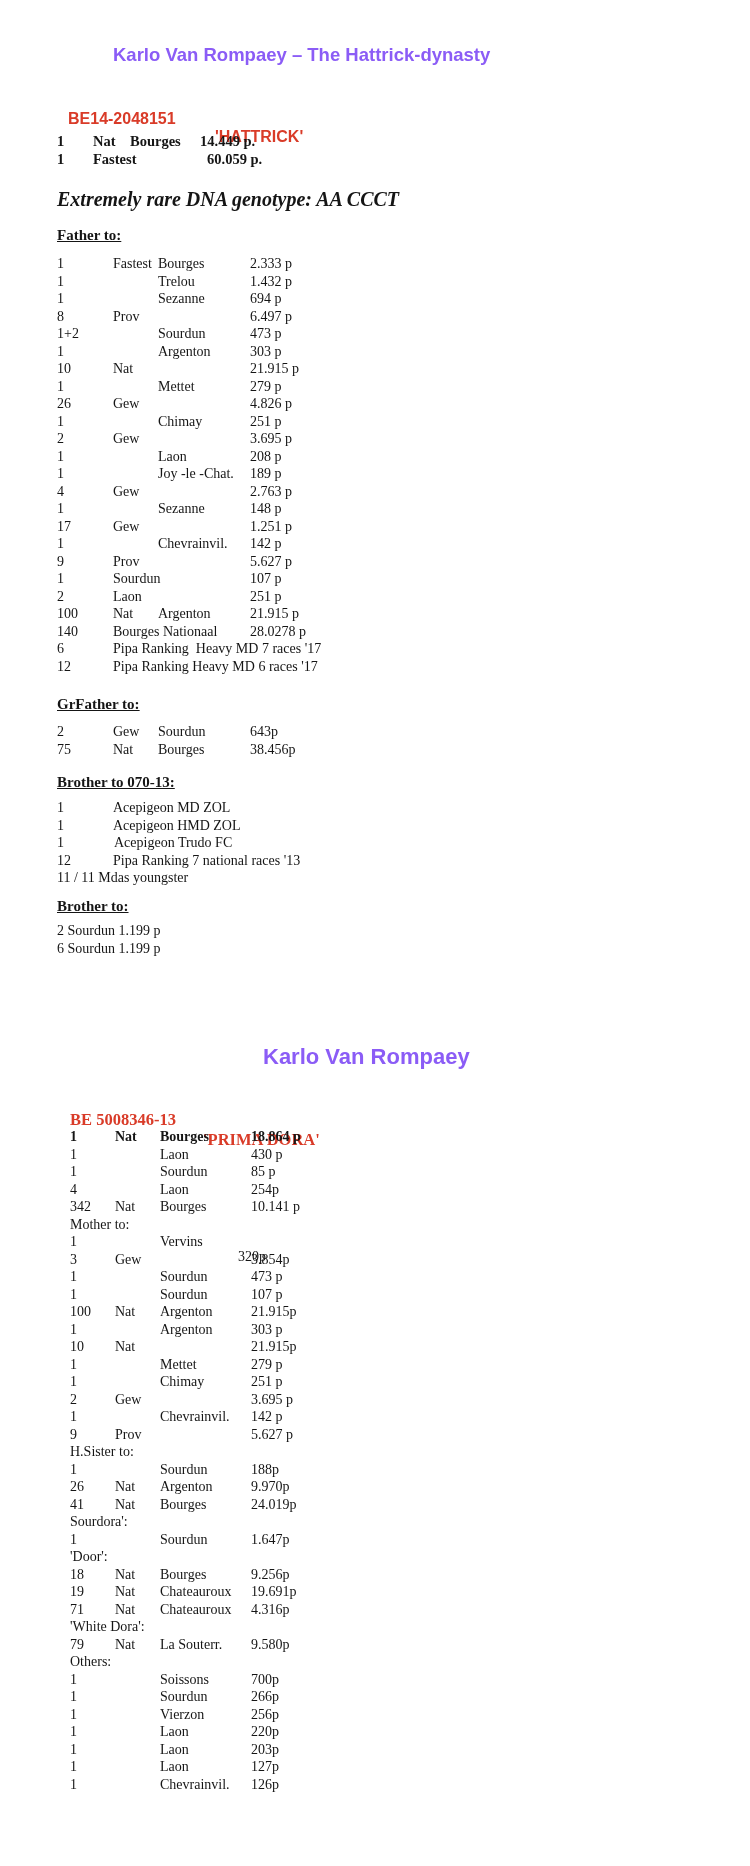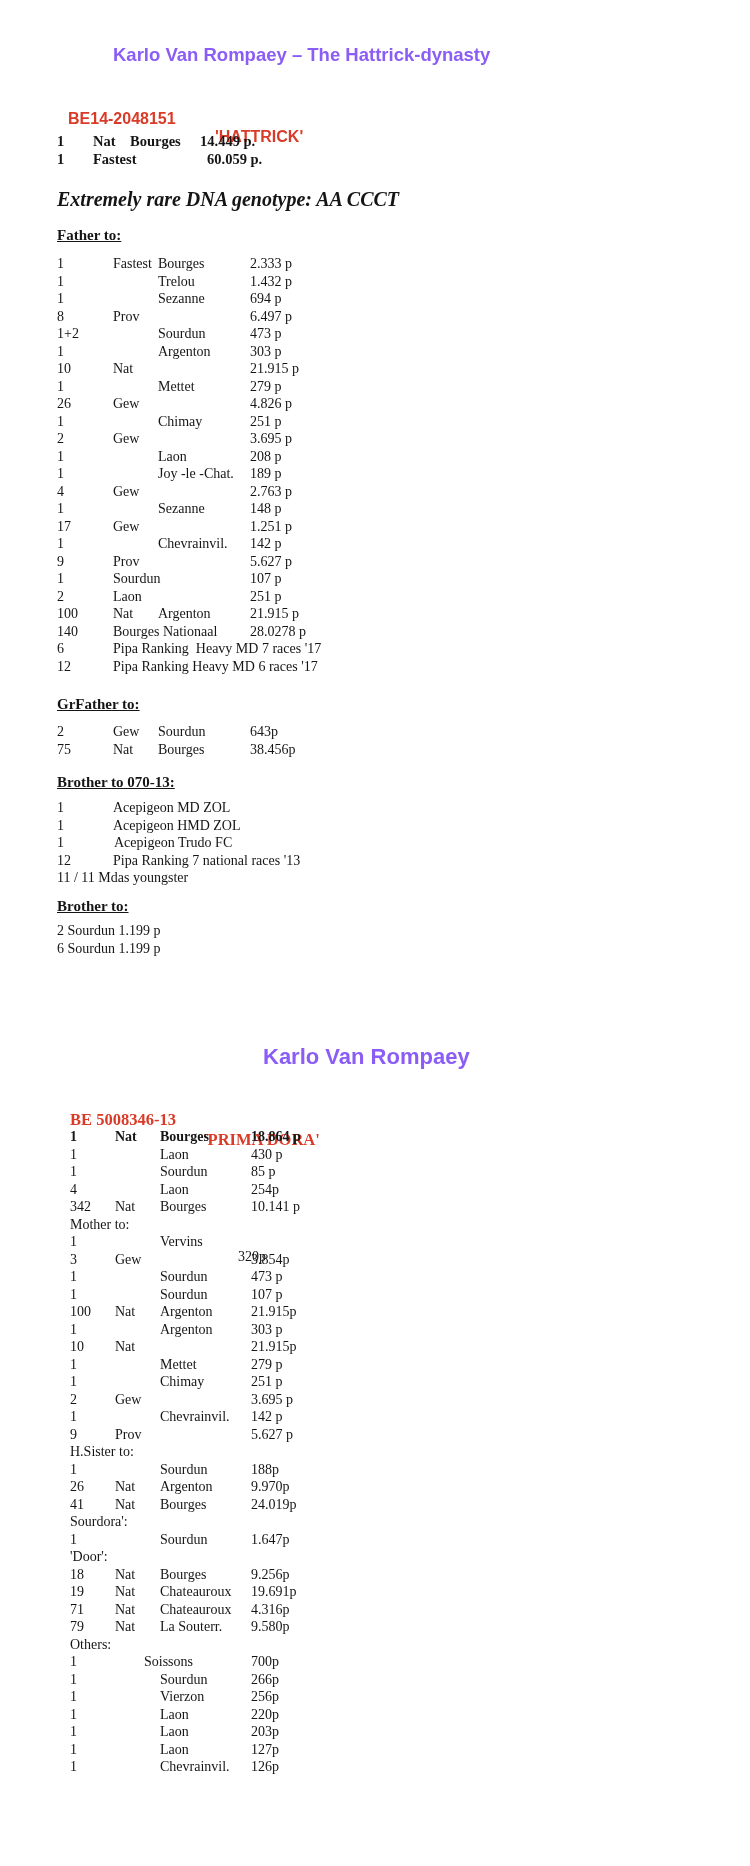--- a/index.html
+++ b/index.html
@@ -380,31 +380,34 @@
         <span style="left: 160px;">Chateauroux</span>
         <span style="left: 251px;">19.691p</span>
       </div>
       <div class="row">
         <span style="left: 70px;">71</span>
         <span style="left: 115px;">Nat</span>
         <span style="left: 160px;">Chateauroux</span>
         <span style="left: 251px;">4.316p</span>
       </div>
       <div class="row">
+        <span style="left: 70px;">'White Dora':</span>
+      </div>
+      <div class="row">
         <span style="left: 70px;">79</span>
         <span style="left: 115px;">Nat</span>
         <span style="left: 160px;">La Souterr.</span>
         <span style="left: 251px;">9.580p</span>
       </div>
       <div class="row">
         <span style="left: 70px;">Others:</span>
       </div>
       <div class="row">
         <span style="left: 70px;">1</span>
-        <span style="left: 144px;">Soissons</span>
+        <span style="left: 160px;">Soissons</span>
         <span style="left: 251px;">700p</span>
       </div>
       <div class="row">
         <span style="left: 70px;">1</span>
         <span style="left: 160px;">Sourdun</span>
         <span style="left: 251px;">266p</span>
       </div>
       <div class="row">
         <span style="left: 70px;">1</span>
         <span style="left: 160px;">Vierzon</span>

